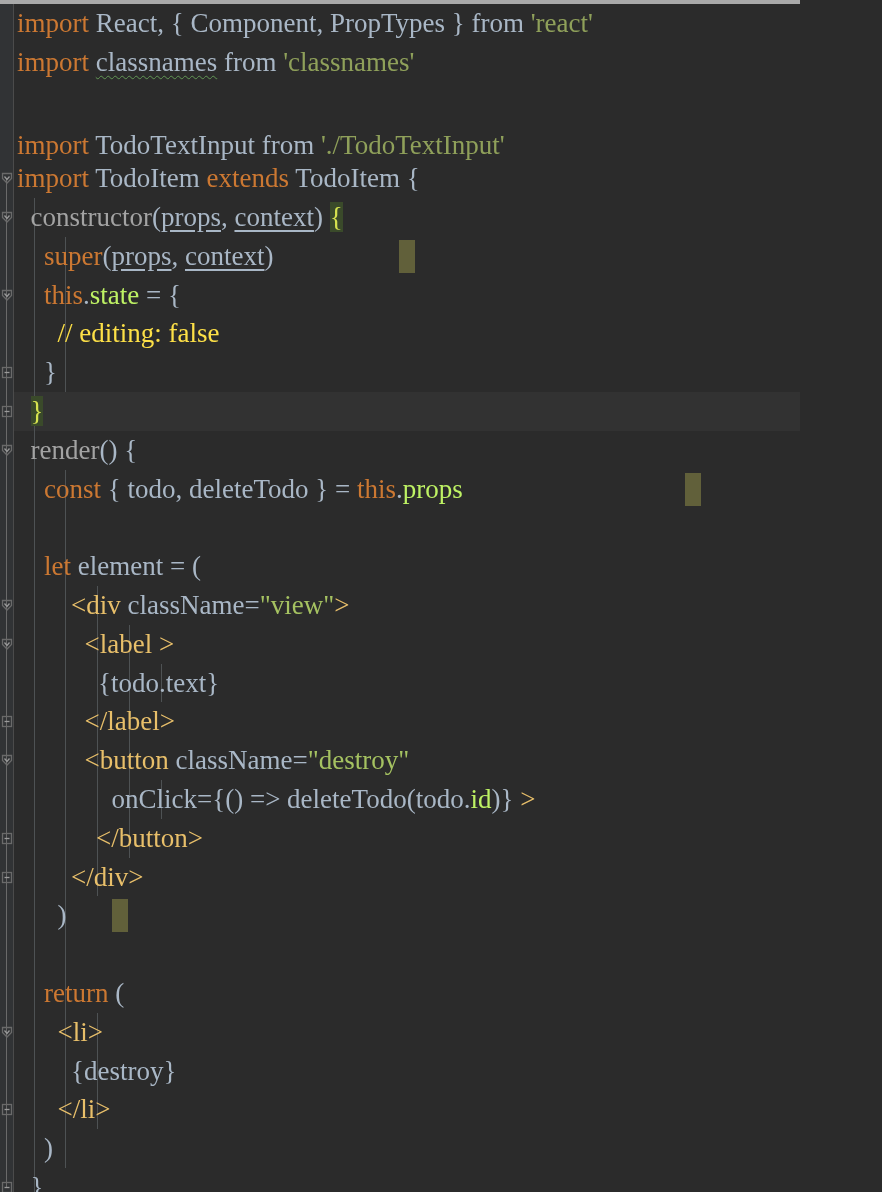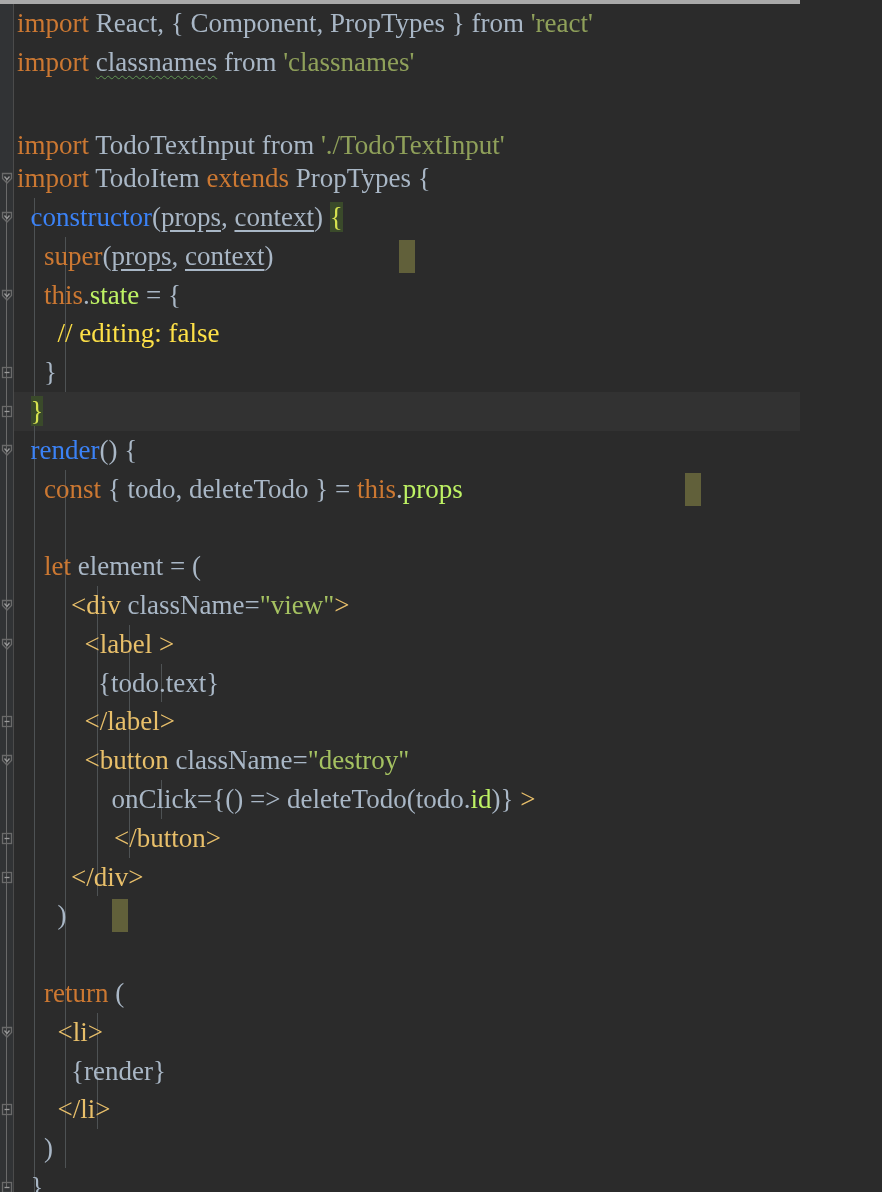--- a/index.html
+++ b/index.html
@@ -92,21 +92,21 @@
     font-size: 27px;
     letter-spacing: 0;
     color: #a9b7c6;
   }
 
   
   .t-keyword   { color: #cc7832; }
   .t-default   { color: #a9b7c6; }
   .t-string    { color: #8fa05a; }
   .t-comment   { color: #fde047; }
-  .t-funcdecl  { color: #3b82f6; }
+  .t-funcdecl  { color: #a3a3a3; }
   .t-property  { color: #bef264; }
   .t-tag       { color: #e8bf6a; }
   .t-attrvalue { color: #a5c261; }
   .t-param     {
     color: #a9b7c6;
     text-decoration: underline;
     text-decoration-color: #a9b7c6;
     text-underline-offset: 4px;
   }
   .t-brace-match {
@@ -149,44 +149,44 @@
         <div class="indent-guide" style="left: 83px; top: 1008.8px; height: 116.4px;"></div>
         <div class="indent-guide" style="left: 115px; top: 620.8px; height: 232.8px;"></div>
         <div class="indent-guide" style="left: 147px; top: 659.6px; height: 38.8px;"></div>
         <div class="indent-guide" style="left: 147px; top: 776px; height: 38.8px;"></div>
       </div>
     <div id="code-lines-layer">
         <div class="code-line" style="top: 0px; left: 3px;"><span class="t-keyword">import</span><span class="t-default"> React, { Component, PropTypes } from </span><span class="t-string">'react'</span></div>
         <div class="code-line" style="top: 38.8px; left: 3px;"><span class="t-keyword">import</span><span class="t-default"> </span><span class="t-typo">classnames</span><span class="t-default"> from </span><span class="t-string">'classnames'</span></div>
         <div class="code-line" style="top: 77.6px; left: 3px; margin-top: 44px;"><span class="t-keyword">import</span><span class="t-default"> TodoTextInput from </span><span class="t-string">'./TodoTextInput'</span></div>
         <div class="code-line" style="top: 116.4px; left: 3px;">&nbsp;</div>
-        <div class="code-line" style="top: 155.2px; left: 3px;"><span class="t-keyword">import</span><span class="t-default"> TodoItem </span><span class="t-keyword">extends</span><span class="t-default"> PropTypes {</span></div>
+        <div class="code-line" style="top: 155.2px; left: 3px;"><span class="t-keyword">import</span><span class="t-default"> TodoItem </span><span class="t-keyword">extends</span><span class="t-default"> TodoItem {</span></div>
         <div class="code-line" style="top: 194px; left: 3px;"><span class="t-default">  </span><span class="t-funcdecl">constructor</span><span class="t-default">(</span><span class="t-param">props</span><span class="t-default">, </span><span class="t-param">context</span><span class="t-default">) </span><span class="t-brace-match">{</span></div>
         <div class="code-line" style="top: 232.8px; left: 3px;"><span class="t-default">    </span><span class="t-keyword">super</span><span class="t-default">(</span><span class="t-param">props</span><span class="t-default">, </span><span class="t-param">context</span><span class="t-default">)</span></div>
         <div class="code-line" style="top: 271.6px; left: 3px;"><span class="t-default">    </span><span class="t-keyword">this</span><span class="t-default">.</span><span class="t-property">state</span><span class="t-default"> = {</span></div>
         <div class="code-line" style="top: 310.4px; left: 3px;"><span class="t-default">      </span><span class="t-comment">// editing: false</span></div>
         <div class="code-line" style="top: 349.2px; left: 3px;"><span class="t-default">    }</span></div>
         <div class="code-line" style="top: 388px; left: 3px;"><span class="t-default">  </span><span class="t-brace-match">}</span></div>
         <div class="code-line" style="top: 426.8px; left: 3px;"><span class="t-default">  </span><span class="t-funcdecl">render</span><span class="t-default">() {</span></div>
         <div class="code-line" style="top: 465.6px; left: 3px;"><span class="t-default">    </span><span class="t-keyword">const</span><span class="t-default"> { todo, deleteTodo } = </span><span class="t-keyword">this</span><span class="t-default">.</span><span class="t-property">props</span></div>
         <div class="code-line" style="top: 504.4px; left: 3px;">&nbsp;</div>
         <div class="code-line" style="top: 543.2px; left: 3px;"><span class="t-default">    </span><span class="t-keyword">let</span><span class="t-default"> element = (</span></div>
         <div class="code-line" style="top: 582px; left: 3px;"><span class="t-default">        </span><span class="t-tag">&lt;div</span><span class="t-default"> className=</span><span class="t-attrvalue">"view"</span><span class="t-tag">&gt;</span></div>
         <div class="code-line" style="top: 620.8px; left: 3px;"><span class="t-default">          </span><span class="t-tag">&lt;label</span><span class="t-default"> </span><span class="t-tag">&gt;</span></div>
         <div class="code-line" style="top: 659.6px; left: 3px;"><span class="t-default">            {todo.text}</span></div>
         <div class="code-line" style="top: 698.4px; left: 3px;"><span class="t-default">          </span><span class="t-tag">&lt;/label&gt;</span></div>
         <div class="code-line" style="top: 737.2px; left: 3px;"><span class="t-default">          </span><span class="t-tag">&lt;button</span><span class="t-default"> className=</span><span class="t-attrvalue">"destroy"</span></div>
         <div class="code-line" style="top: 776px; left: 3px;"><span class="t-default">              onClick={() =&gt; deleteTodo(todo.</span><span class="t-property">id</span><span class="t-default">)} </span><span class="t-tag">&gt;</span></div>
-        <div class="code-line" style="top: 814.8px; left: 19px;"><span class="t-default">            </span><span class="t-tag">&lt;/button&gt;</span></div>
+        <div class="code-line" style="top: 814.8px; left: 1px;"><span class="t-default">            </span><span class="t-tag">&lt;/button&gt;</span></div>
         <div class="code-line" style="top: 853.6px; left: 3px;"><span class="t-default">        </span><span class="t-tag">&lt;/div&gt;</span></div>
         <div class="code-line" style="top: 892.4px; left: 3px;"><span class="t-default">      )</span></div>
         <div class="code-line" style="top: 931.2px; left: 3px;">&nbsp;</div>
         <div class="code-line" style="top: 970px; left: 3px;"><span class="t-default">    </span><span class="t-keyword">return</span><span class="t-default"> (</span></div>
         <div class="code-line" style="top: 1008.8px; left: 3px;"><span class="t-default">      </span><span class="t-tag">&lt;li&gt;</span></div>
-        <div class="code-line" style="top: 1047.6px; left: 3px;"><span class="t-default">        {render}</span></div>
+        <div class="code-line" style="top: 1047.6px; left: 3px;"><span class="t-default">        {destroy}</span></div>
         <div class="code-line" style="top: 1086.4px; left: 3px;"><span class="t-default">      </span><span class="t-tag">&lt;/li&gt;</span></div>
         <div class="code-line" style="top: 1125.2px; left: 3px;"><span class="t-default">    )</span></div>
         <div class="code-line" style="top: 1164px; left: 3px;"><span class="t-default">  }</span></div>
       </div>
     <div id="carets-layer">
         <div class="caret-block" style="left: 384.6px; top: 235.8px;"></div>
         <div class="caret-block" style="left: 670.8px; top: 468.6px;"></div>
         <div class="caret-block" style="left: 98.4px; top: 895.4px;"></div>
       </div>
   </div>

